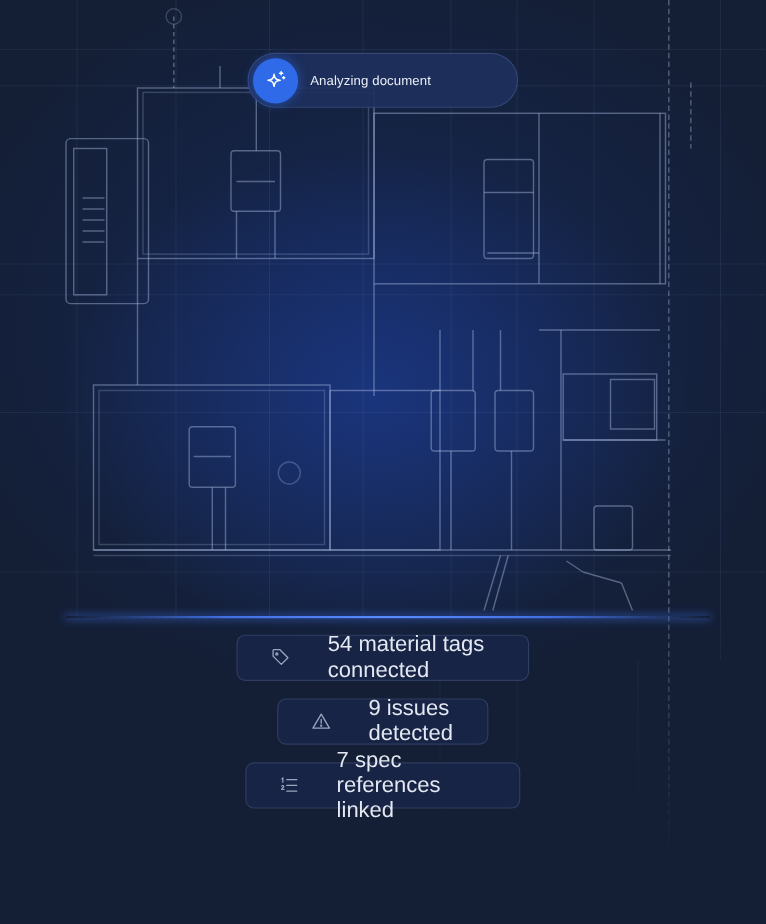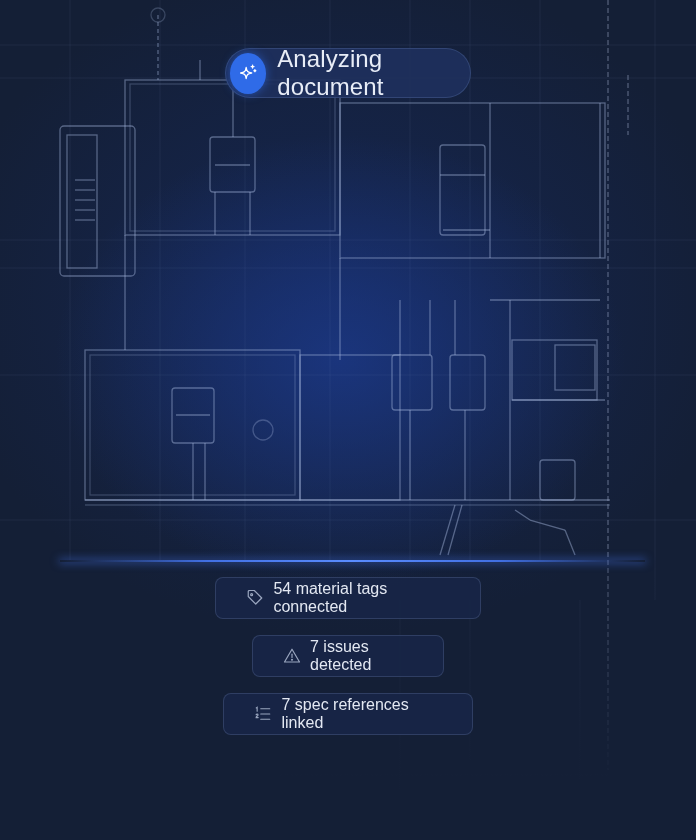--- a/index.html
+++ b/index.html
@@ -31,28 +31,28 @@
     background:rgba(30,48,92,0.92);
     border:1px solid rgba(90,115,170,0.35);
     display:flex; align-items:center; padding-left:4px;
   }
   .badge-icon {
     width:41px; height:41px; border-radius:50%;
     background:#2f6be8; display:flex; align-items:center; justify-content:center;
     box-shadow:0 0 10px rgba(47,107,232,0.6);
   }
   .badge-label {
-    color:#e8edf7; font-size:24px; margin-left:11px; letter-spacing:0.1px;
+    color:#e8edf7; font-size:12px; margin-left:11px; letter-spacing:0.1px;
   }
   .card {
     position:absolute; height:42px; box-sizing:border-box;
     border-radius:8px; border:1px solid rgba(110,130,175,0.28);
     background:rgba(24,38,72,0.85);
     display:flex; align-items:center; padding:0 30px;
-    color:#e3e8f2; font-size:16px;
+    color:#e3e8f2; font-size:20px;gap:25px;
   }
   .card .ic { width:20px; height:20px; margin-right:9px; display:flex; align-items:center; justify-content:center; }
   #card-tags { left:215px; top:577px; width:266px; }
   #card-issues { left:252px; top:635px; width:192px; }
   #card-specs { left:223px; top:693px; width:250px; }
 </style>
 </head>
 <body>
 
 <div class="bg"></div>
@@ -180,21 +180,21 @@
 </div>
 
 <div class="card" id="card-issues">
   <span class="ic">
     <svg width="18" height="18" viewBox="0 0 24 24" fill="none" stroke="#9aa6bf" stroke-width="1.6" stroke-linejoin="round" stroke-linecap="round">
       <path d="M12 3 L22 20 H2 Z"></path>
       <line x1="12" y1="9.5" x2="12" y2="14"></line>
       <circle cx="12" cy="17" r="0.6" fill="#9aa6bf"></circle>
     </svg>
   </span>
-  <span>7 issues detected</span>
+  <span>9 issues detected</span>
 </div>
 
 <div class="card" id="card-specs">
   <span class="ic">
     <svg width="18" height="18" viewBox="0 0 24 24" fill="none" stroke="#9aa6bf" stroke-width="1.5" stroke-linecap="round">
       <path d="M3 4 l1.2 -0.8 v5"></path>
       <path d="M2.8 13 c0.5 -1.2 2.6 -1.2 2.6 0.2 c0 1 -2.6 2.2 -2.6 3.6 h2.8"></path>
       <line x1="9" y1="5" x2="21" y2="5"></line>
       <line x1="9" y1="12" x2="21" y2="12"></line>
       <line x1="9" y1="19" x2="21" y2="19"></line>

